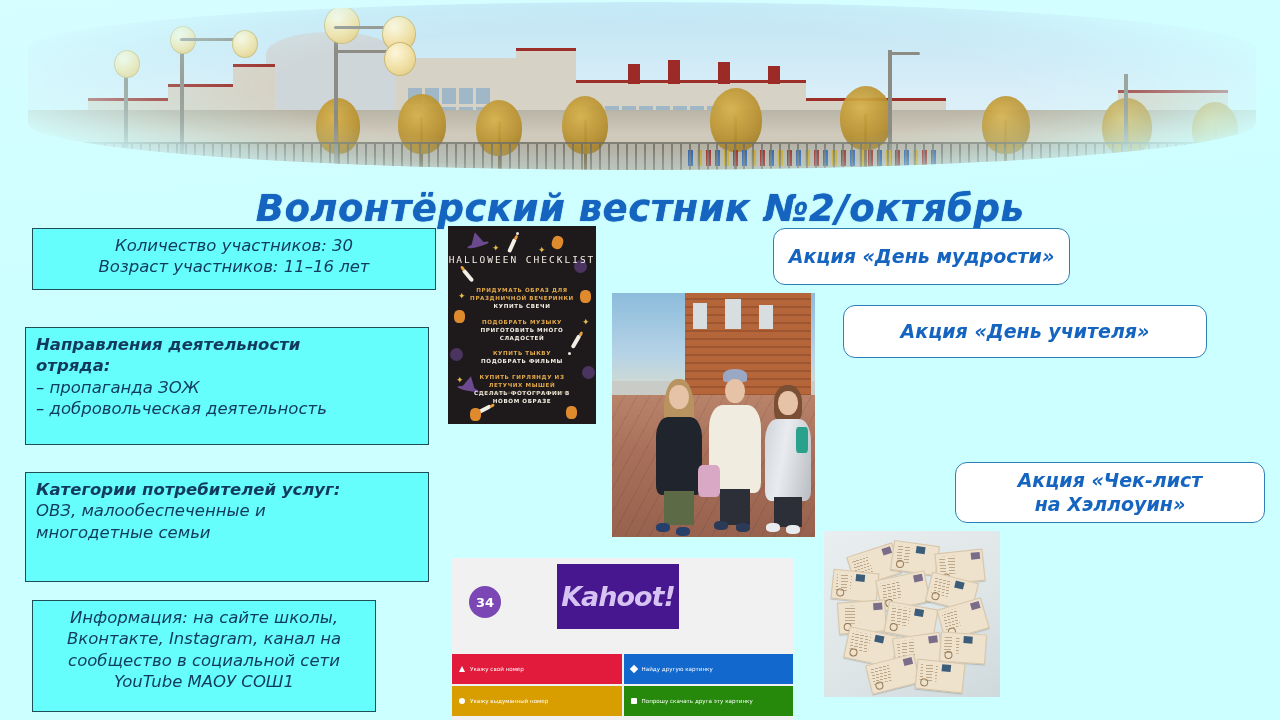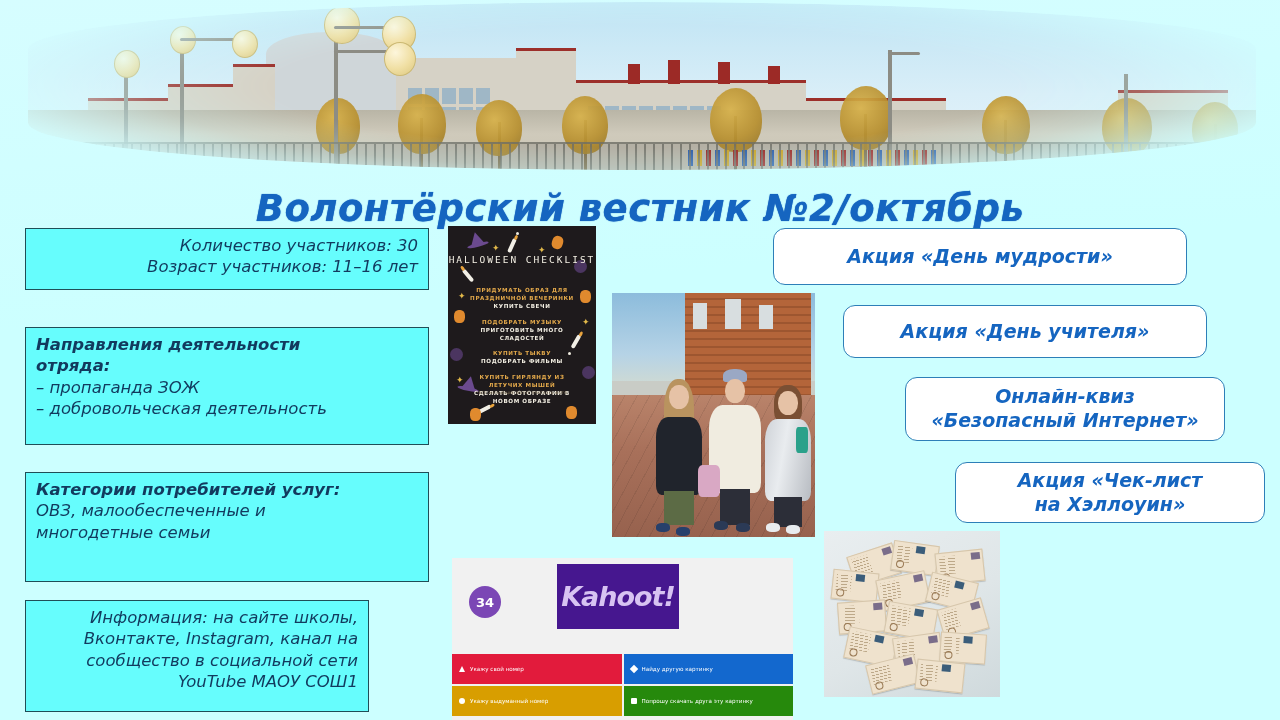--- a/index.html
+++ b/index.html
@@ -174,21 +174,21 @@
     box-sizing: border-box;
     color: #123a5e;
     font-family: "DejaVu Sans", sans-serif;
     font-style: italic;
     font-size: 16.5px;
     line-height: 1.3;
     padding: 6px 10px;
   }
   .cyan-box .ln { display: block; white-space: pre; }
   .cyan-box .bold { font-weight: bold; }
-  .center-txt { text-align: right; }
+  .center-txt { text-align: center; margin-left: 7px; }
 
   #box-participants { left: 25px;  top: 228px; width: 404px; height: 62px; }
   #box-directions   { left: 25px;  top: 327px; width: 404px; height: 118px; }
   #box-categories   { left: 25px;  top: 472px; width: 404px; height: 110px; }
   #box-information  { left: 25px;  top: 600px; width: 344px; height: 112px; }
 
   
   .white-box {
     position: absolute;
     background: #ffffff;
@@ -202,21 +202,21 @@
     color: #1565c0;
     font-family: "DejaVu Sans", sans-serif;
     font-style: italic;
     font-weight: bold;
     font-size: 19px;
     line-height: 1.25;
     padding: 4px 10px;
   }
   .white-box .ln { display: block; }
 
-  #box-wisdom-day  { left: 773px; top: 228px; width: 414px; height: 57px; }
+  #box-wisdom-day  { left: 773px; top: 228px; width: 297px; height: 57px; }
   #box-teacher-day { left: 843px; top: 305px; width: 364px; height: 53px; }
   #box-quiz        { left: 905px; top: 377px; width: 320px; height: 64px; }
   #box-halloween   { left: 955px; top: 462px; width: 310px; height: 61px; }
 
   
   .poster {
     position: absolute;
     left: 448px;
     top: 226px;
     width: 148px;
@@ -658,26 +658,20 @@
   </div>
 
   <div class="white-box" id="box-wisdom-day">
     <span>Акция «День мудрости»</span>
   </div>
 
   <div class="white-box" id="box-teacher-day">
     <span>Акция «День учителя»</span>
   </div>
 
-  <div class="white-box" id="box-quiz">
-    <div>
-      <span class="ln">Онлайн-квиз</span>
-      <span class="ln">«Безопасный Интернет»</span>
-    </div>
-  </div>
 
   <div class="white-box" id="box-halloween">
     <div>
       <span class="ln">Акция «Чек-лист</span>
       <span class="ln">на Хэллоуин»</span>
     </div>
   </div>
 
   <div class="poster">
     <span class="deco hat" style="left:22px; top:6px;  transform:rotate(-14deg);"></span>

